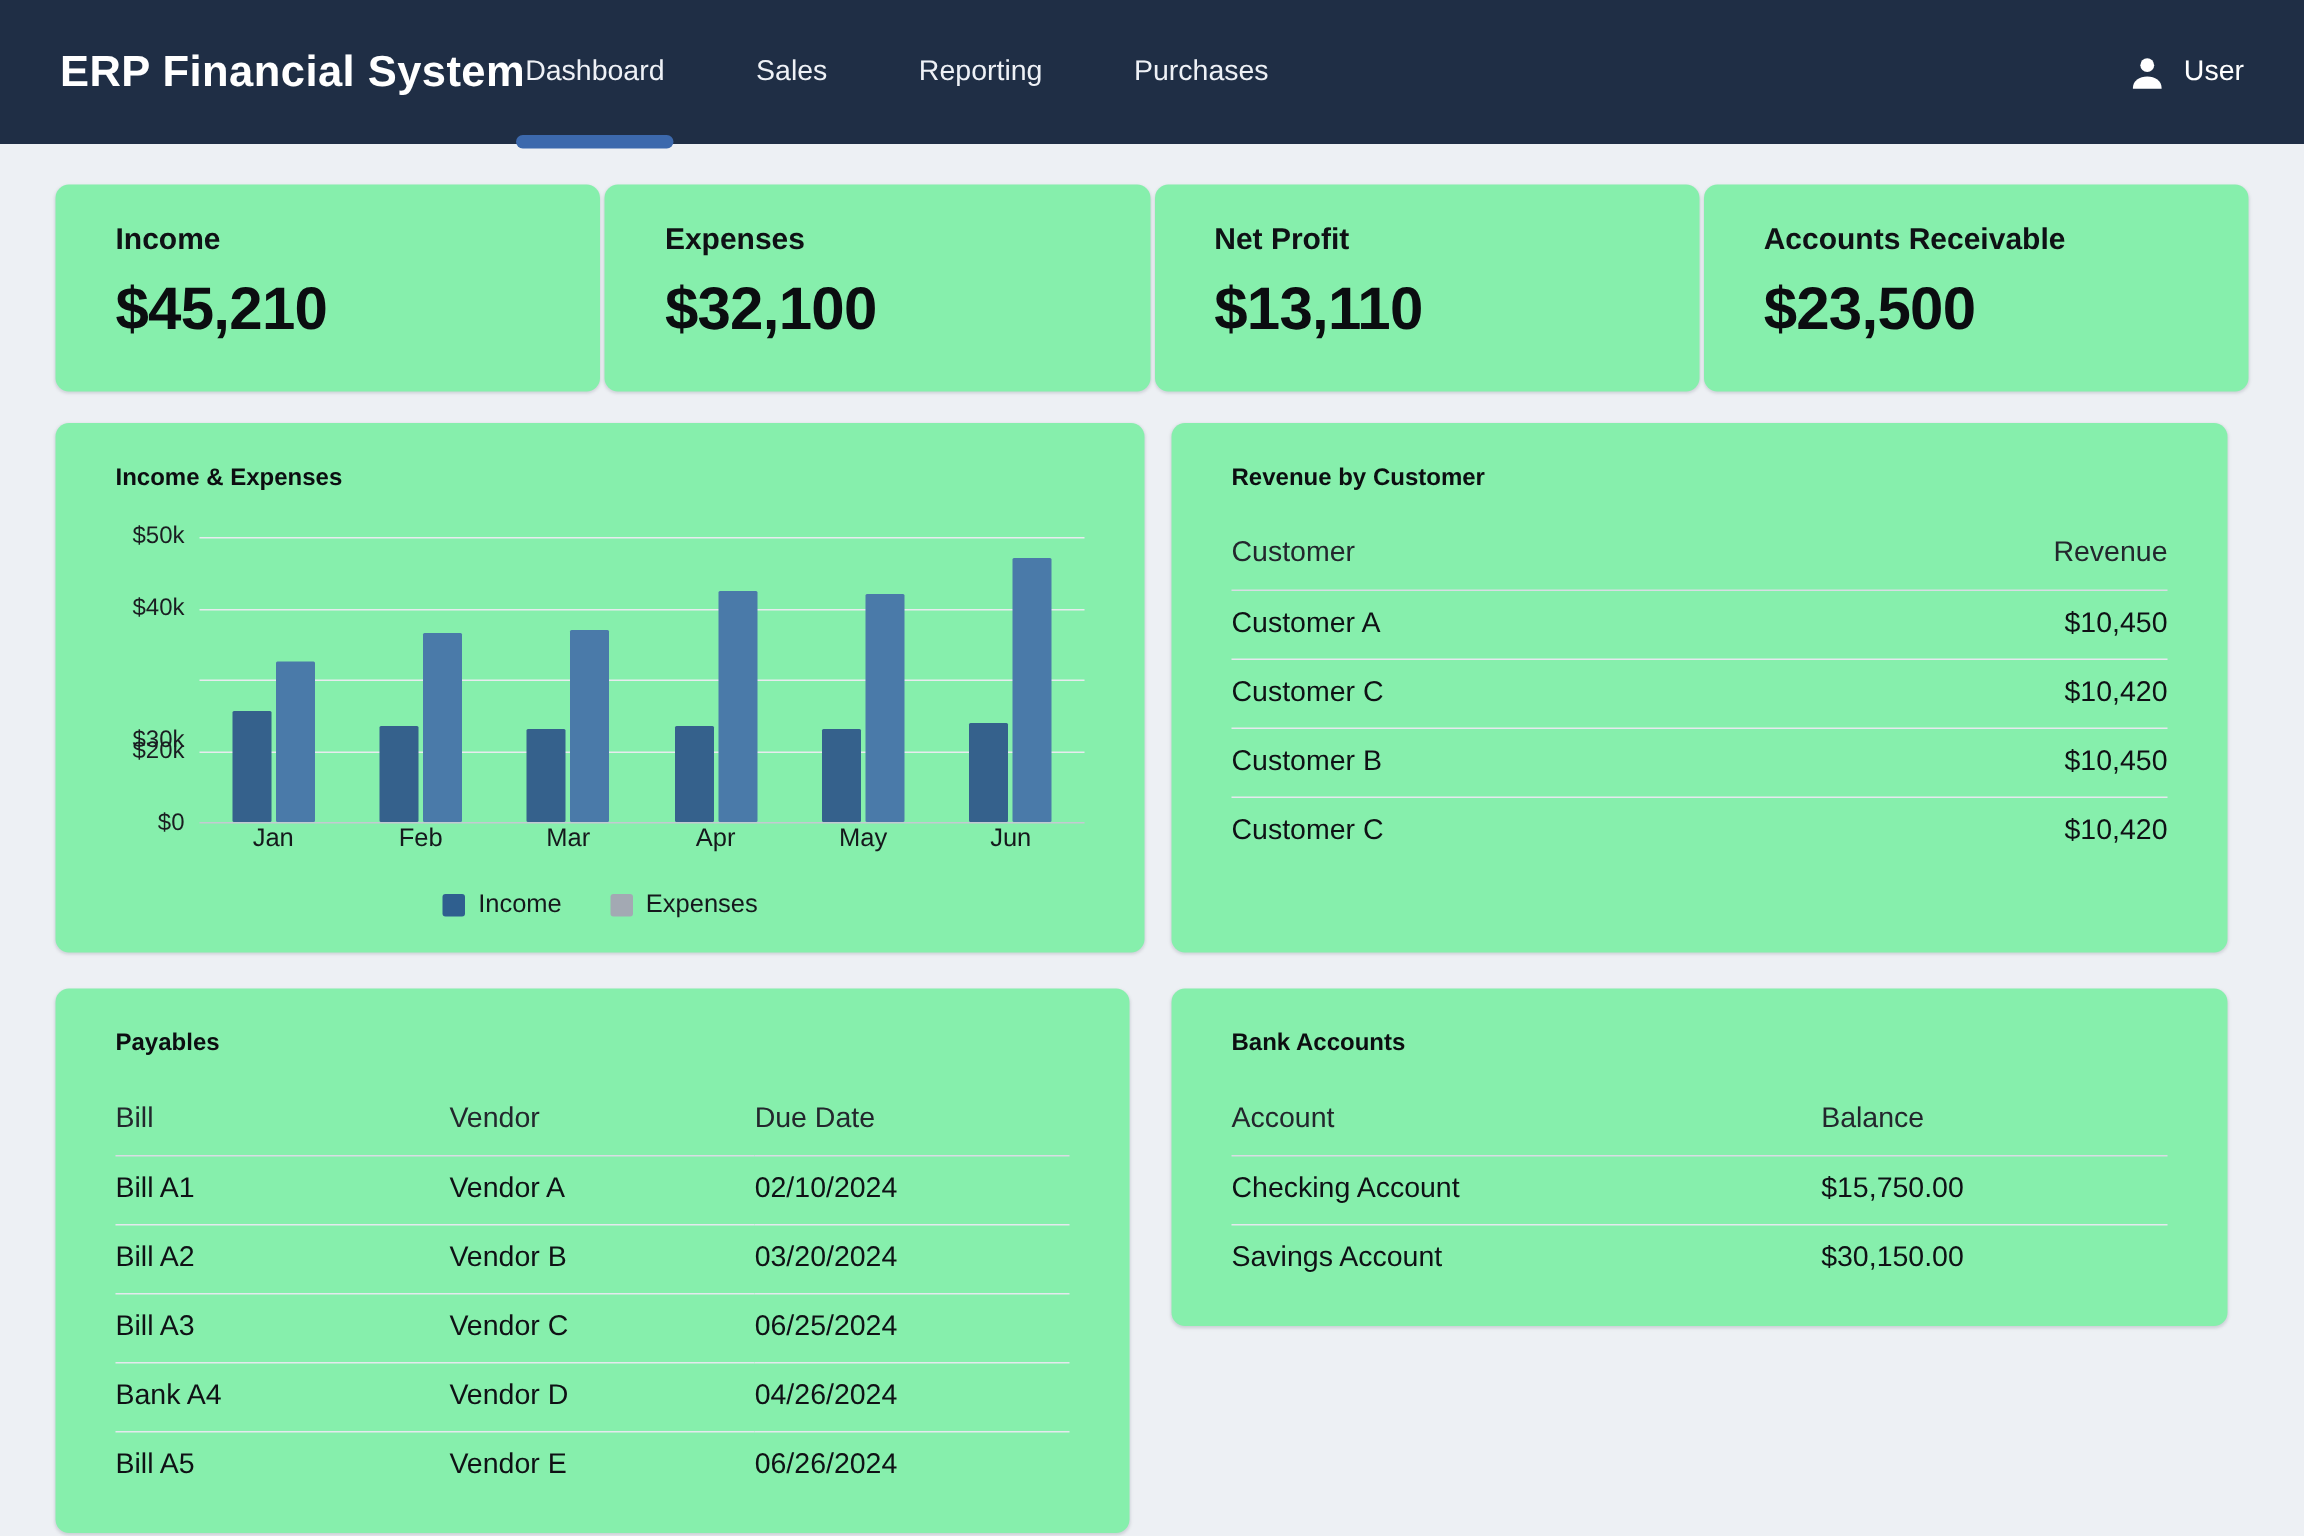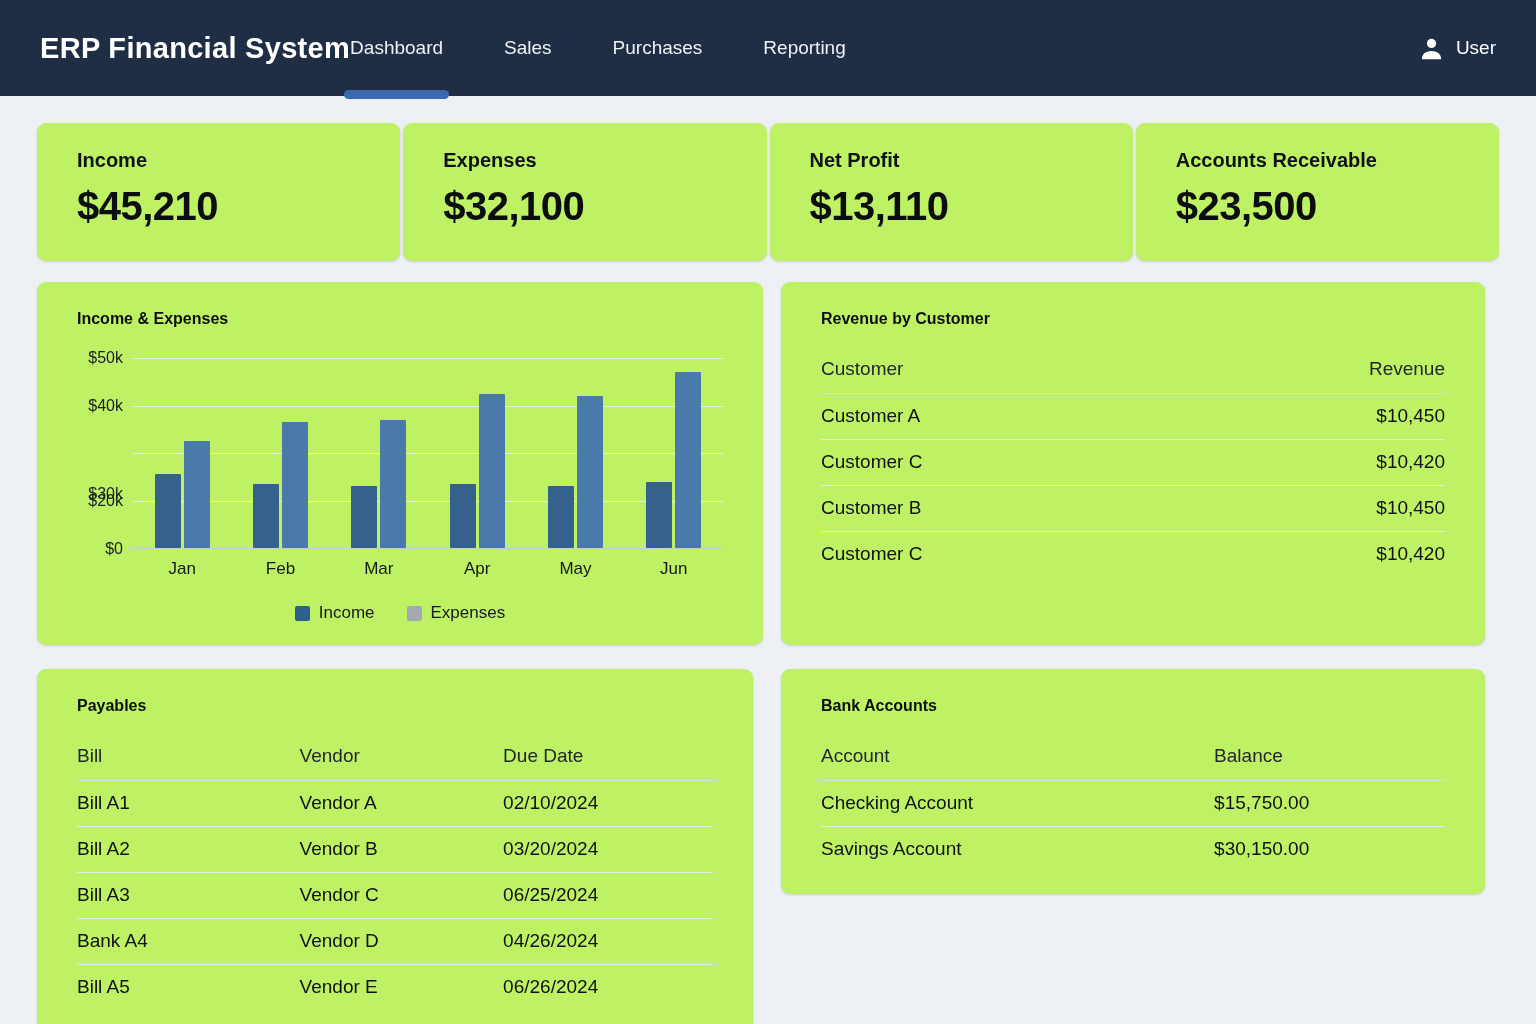--- a/index.html
+++ b/index.html
@@ -11,21 +11,21 @@
   }
   
   .header{height:96px;background:#1f2e45;display:flex;align-items:center;padding:0 40px;}
   .brand{color:#fff;font-size:29px;font-weight:700;letter-spacing:.3px;white-space:nowrap}
   .nav{display:flex;gap:61px;height:100%;align-items:center}
   .nav-item{color:#eef1f6;font-size:19px;height:100%;display:flex;align-items:center;position:relative;cursor:pointer}
   .nav-item.active::after{content:"";position:absolute;left:-6px;right:-6px;bottom:-3px;height:9px;background:#3c69ad;border-radius:5px}
   .user{margin-left:auto;display:flex;align-items:center;gap:11px;color:#fff;font-size:19px;cursor:pointer}
   
   .main{padding:27px 37px}
-  .card{background:#bef264;border-radius:9px;box-shadow:0 1px 2px rgba(16,24,40,.07),0 1px 3px rgba(16,24,40,.09)}
+  .card{background:#86efac;border-radius:9px;box-shadow:0 1px 2px rgba(16,24,40,.07),0 1px 3px rgba(16,24,40,.09)}
   .kpi-row{display:grid;grid-template-columns:repeat(4,1fr);gap:3px;margin-bottom:21px}
   .kpi-card{padding:26px 40px;height:138px}
   .kpi-label{font-size:20px;font-weight:600;color:#0f1115;margin-bottom:12px}
   .kpi-value{font-size:40px;font-weight:800;letter-spacing:-.5px;color:#0b0d10}
   .row2{display:grid;grid-template-columns:726px 704px;gap:18px;margin-bottom:24px;align-items:stretch}
   .row3{display:grid;grid-template-columns:716px 704px;gap:28px;align-items:start}
   .panel{padding:28px 40px 22px}
   .panel-title{font-size:16px;font-weight:700;margin:0 0 18px;color:#0c0e11}
   
   table{width:100%;border-collapse:collapse;font-size:19px}
@@ -42,36 +42,36 @@
   
   .chart{margin-top:30px}
   .chart-body{display:flex}
   .y-axis{width:56px;position:relative;height:191px;flex:none}
   .y-tick{position:absolute;right:10px;transform:translateY(-50%);font-size:16px;color:#1a1d21;white-space:nowrap}
   .plot{position:relative;flex:1;height:191px;border-bottom:1px solid #c4cad2}
   .gridline{position:absolute;left:0;right:0;height:1px;background:#e8ebef}
   .bars-layer{position:absolute;left:0;right:0;top:0;bottom:0;display:flex}
   .bar-group{flex:1;display:flex;align-items:flex-end;justify-content:center;gap:3px}
   .bar{width:26px;border-radius:1px}
-  .x-axis{display:flex;margin-left:56px;margin-top:10px}
+  .x-axis{display:flex;margin-left:56px;}
   .x-label{flex:1;text-align:center;font-size:17px;color:#15181c}
   .legend{display:flex;justify-content:center;gap:32px;margin-top:24px;font-size:17px;color:#15181c}
   .legend-item{display:flex;align-items:center;gap:9px}
   .swatch{width:15px;height:15px;border-radius:2px;flex:none}
 </style>
 </head>
 <body>
 
 <div class="header">
   <div class="brand">ERP  Financial System</div>
   <div class="nav">
       <div class="nav-item active">Dashboard</div>
       <div class="nav-item">Sales</div>
+      <div class="nav-item">Reporting</div>
       <div class="nav-item">Purchases</div>
-      <div class="nav-item">Reporting</div>
     </div>
   <div class="user">
     <span style="display:flex">
       <svg width="27" height="27" viewBox="0 0 24 24" fill="#ffffff">
         <circle cx="12" cy="7.5" r="4.1"></circle>
         <path d="M3.5 21c0-4.3 3.9-6.8 8.5-6.8s8.5 2.5 8.5 6.8v.5h-17z"></path>
       </svg>
     </span>
     <span>User</span>
   </div>

